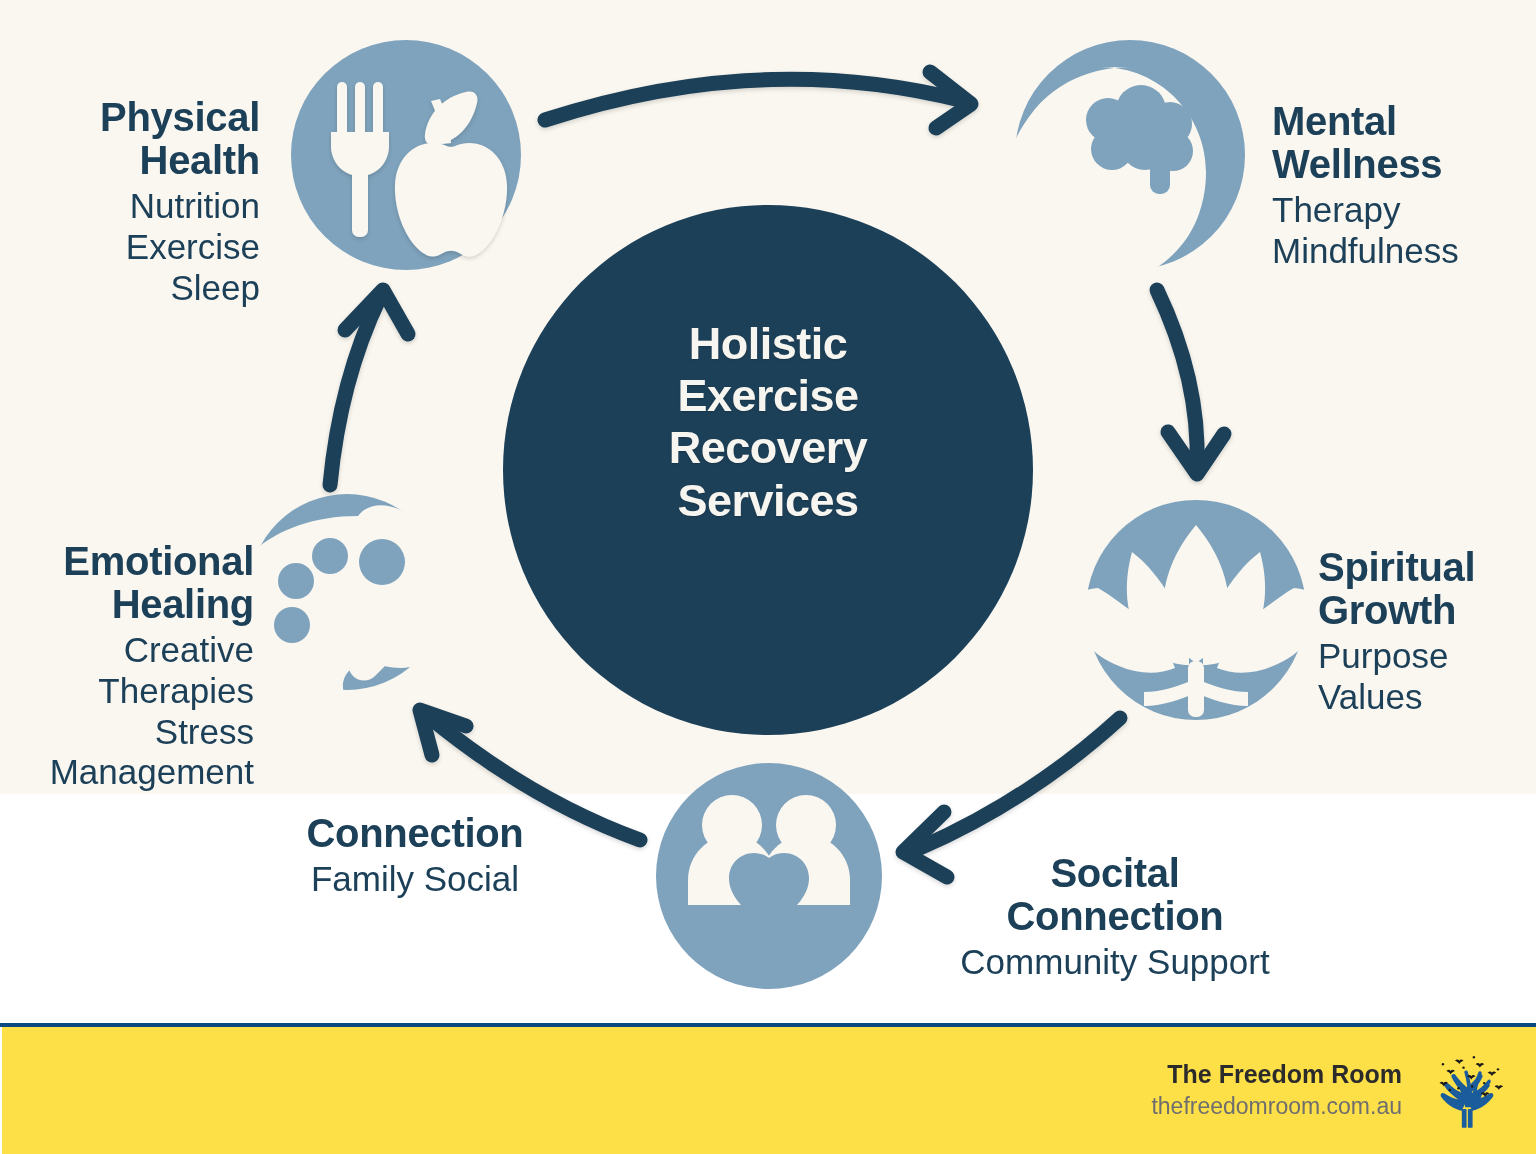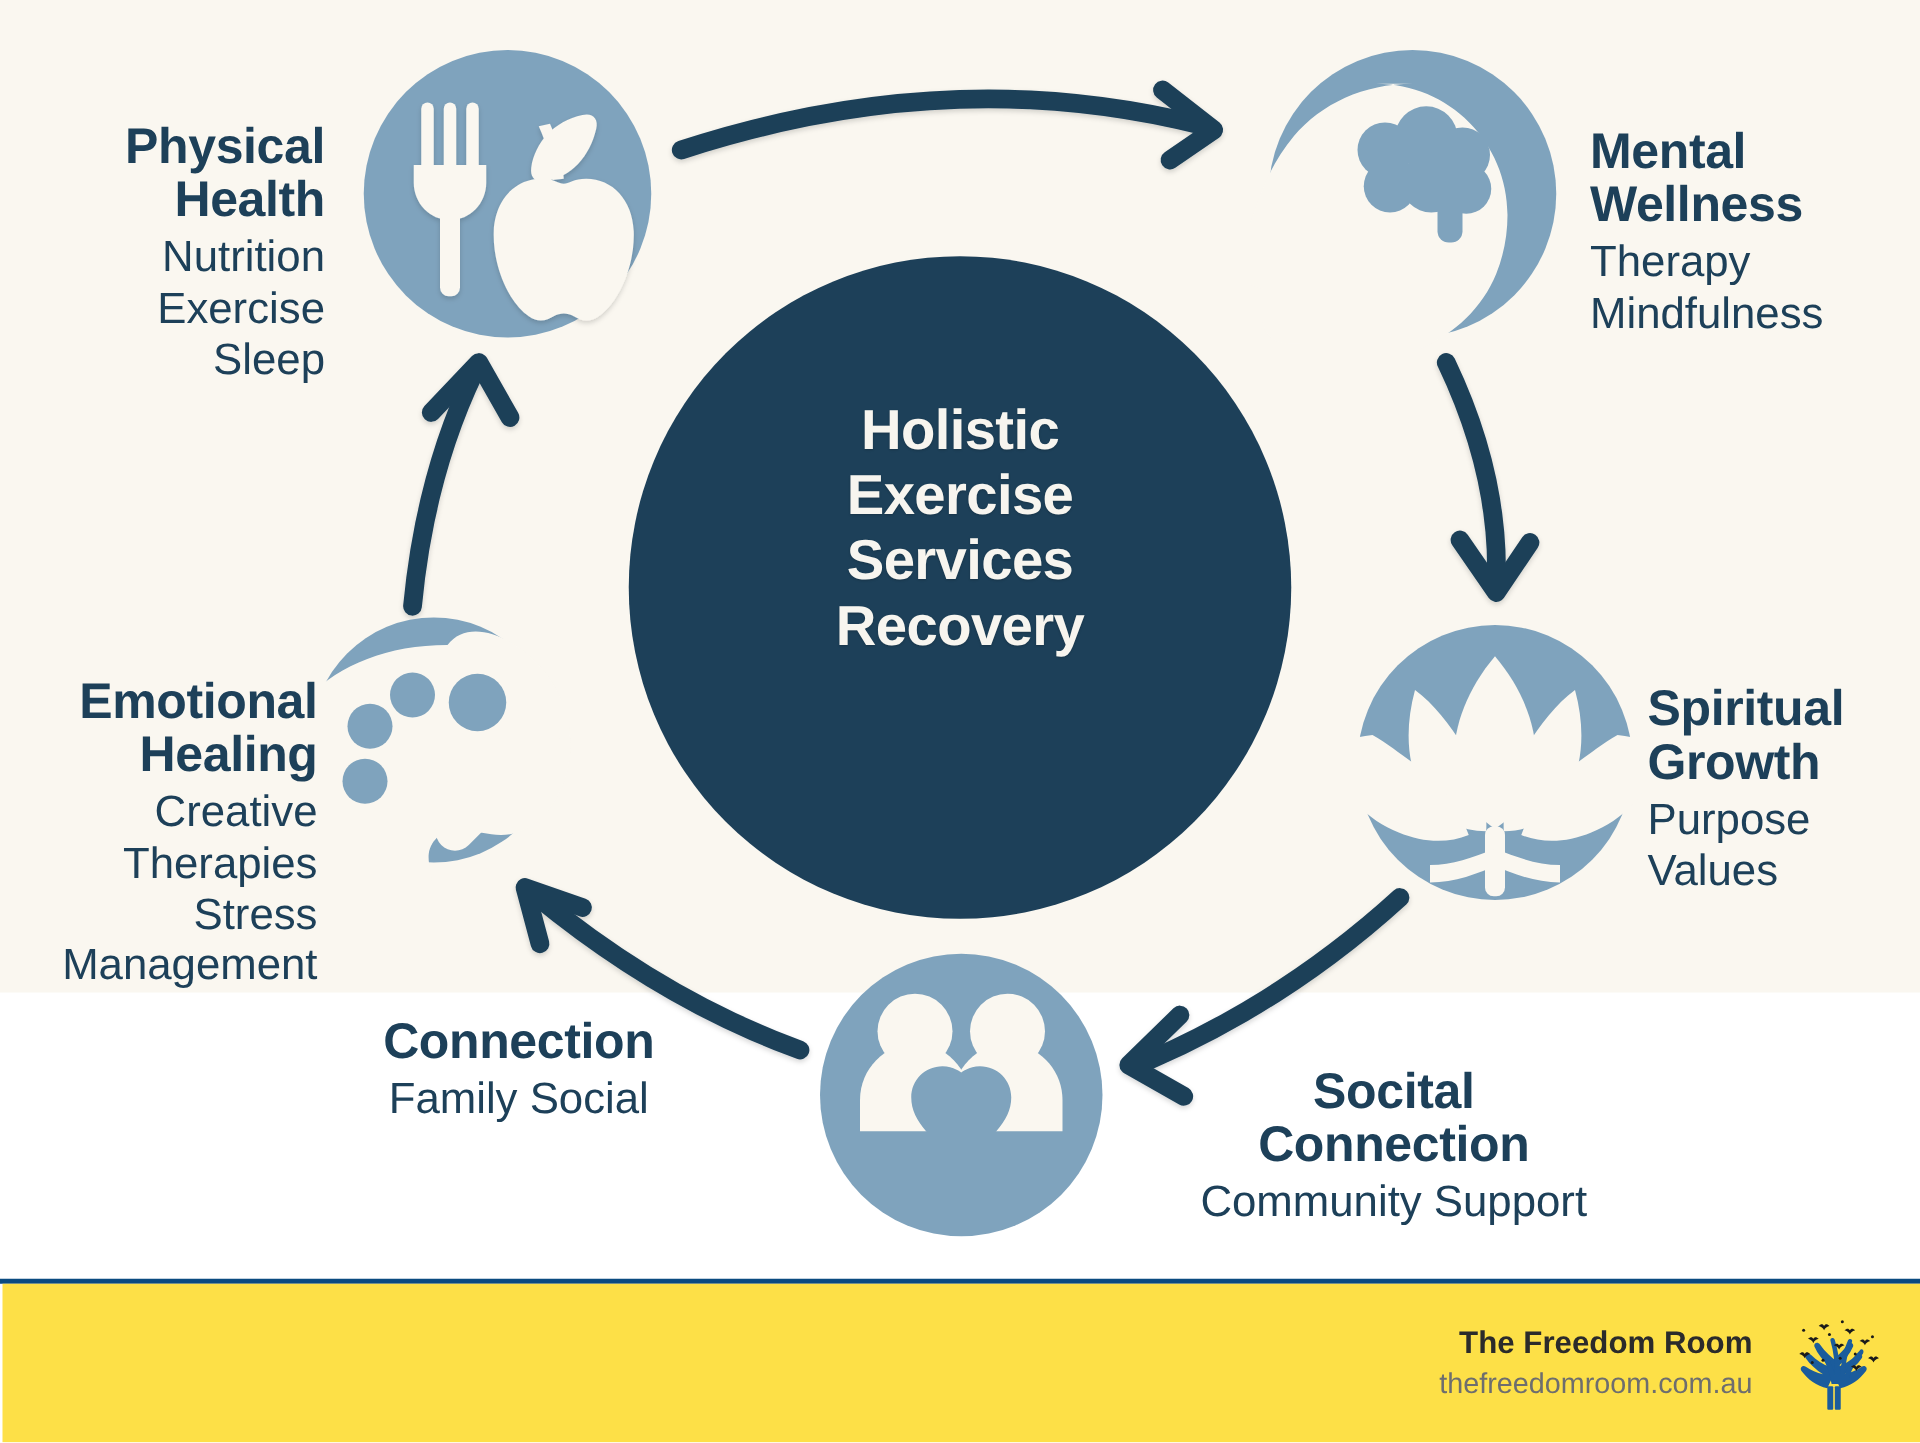--- a/index.html
+++ b/index.html
@@ -337,22 +337,22 @@
         <div>Creative</div>
         <div>Therapies</div>
         <div>Stress</div>
         <div>Management</div>
       </div>
     </div>
 
     <div id="center-label">
       <div>Holistic</div>
       <div>Exercise</div>
+      <div>Recovery</div>
       <div>Services</div>
-      <div>Recovery</div>
     </div>
 
   </div>
 
   <div id="divider"></div>
 
   <div id="footer">
     <div id="footer-inner">
       <div id="brand-text">
         <div id="brand-name">The Freedom Room</div>

